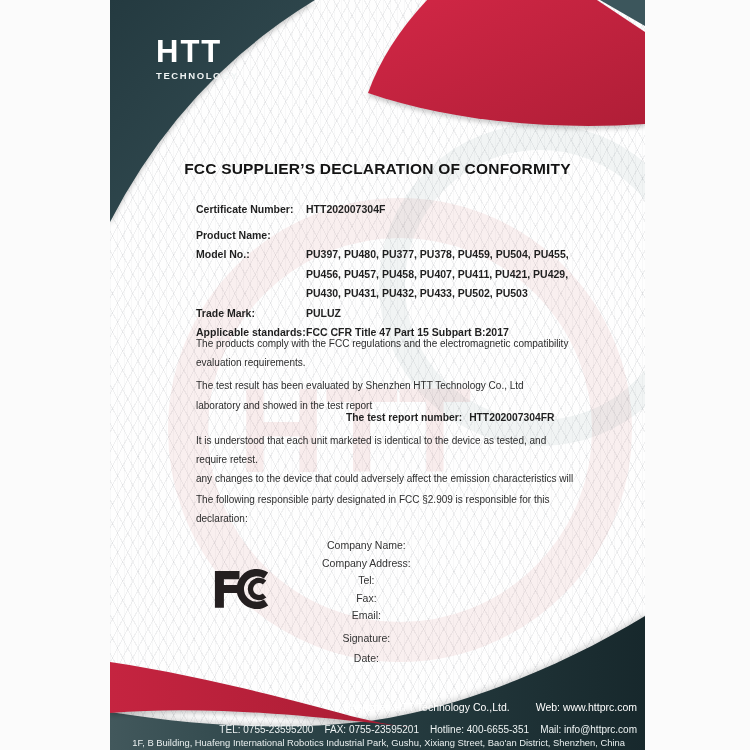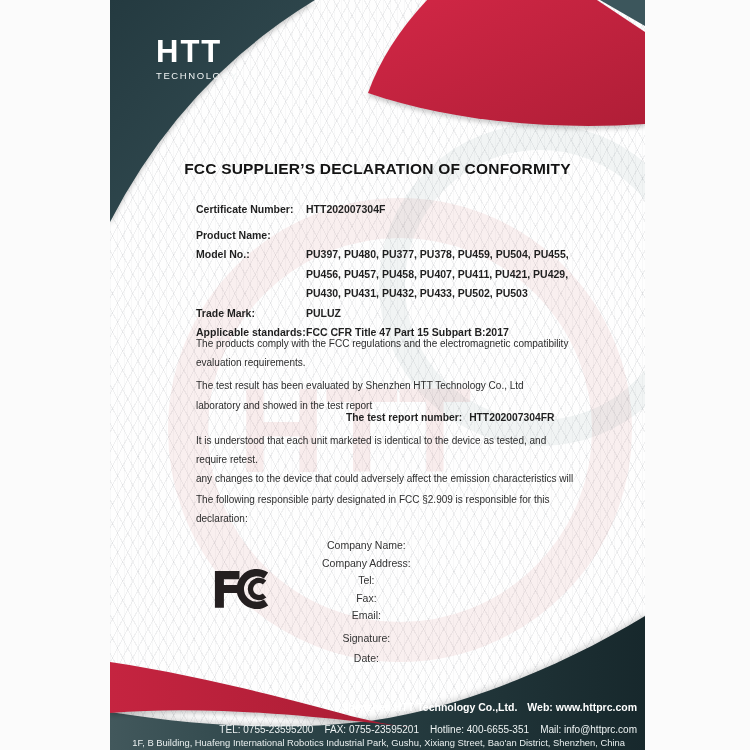--- a/index.html
+++ b/index.html
@@ -20,21 +20,21 @@
     overflow:hidden;
   }
   .shapes{position:absolute;inset:0;z-index:0;}
   .shadowed{filter:drop-shadow(0 3px 2px rgba(0,0,0,0.20));}
   .shadow-up{filter:drop-shadow(0 -2px 3px rgba(0,0,0,0.18));}
 
   .content{position:absolute;inset:0;z-index:2;}
 
   .logo{position:absolute;left:46px;top:36px;color:#fff;}
   .logo-main{font-size:31px;font-weight:bold;letter-spacing:2px;line-height:1;}
-  .logo-sub{font-size:9.5px;font-weight:normal;letter-spacing:1.6px;margin-top:3px;color:#f0f4f4;}
+  .logo-sub{font-size:9.5px;font-weight:bold;letter-spacing:1.6px;margin-top:3px;color:#f0f4f4;}
 
   .doc-title{
     position:absolute;left:0;right:0;top:160px;text-align:center;
     font-size:15.5px;font-weight:bold;color:#131313;letter-spacing:0.2px;
   }
 
   .fields{position:absolute;left:86px;top:200px;color:#1f1f1f;}
   .field-row{display:flex;line-height:19px;font-size:10.5px;font-weight:bold;}
   .field-row.r1{margin-bottom:7px;}
   .field-label{width:110px;flex:none;}
@@ -55,21 +55,21 @@
   .form-block{position:absolute;left:212px;top:537px;color:#333;font-size:10.5px;text-align:center;}
   .form-label{line-height:17.5px;}
   .form-label.sig{margin-top:3px;line-height:20px;}
   .form-label.date{line-height:20px;}
 
   .fcc-mark{position:absolute;left:100px;top:565px;}
 
   .footer-line1,.footer-line2,.footer-line3{
     position:absolute;right:8px;text-align:right;white-space:pre;color:#fff;
   }
-  .footer-line1{top:701px;font-size:10.5px;font-weight:bold;display:flex;gap:10px;align-items:flex-end;}
+  .footer-line1{top:701px;font-size:10.5px;font-weight:normal;display:flex;gap:26px;align-items:flex-end;}
   .footer-line2{top:724px;font-size:10px;color:#eef3f3;}
   .footer-line3{top:737px;font-size:9.4px;right:20px;color:#e9efef;}
 </style>
 </head>
 <body>
 
 <div class="page">
 
   <svg class="shapes" width="535" height="750" viewBox="0 0 535 750" xmlns="http://www.w3.org/2000/svg">
 

